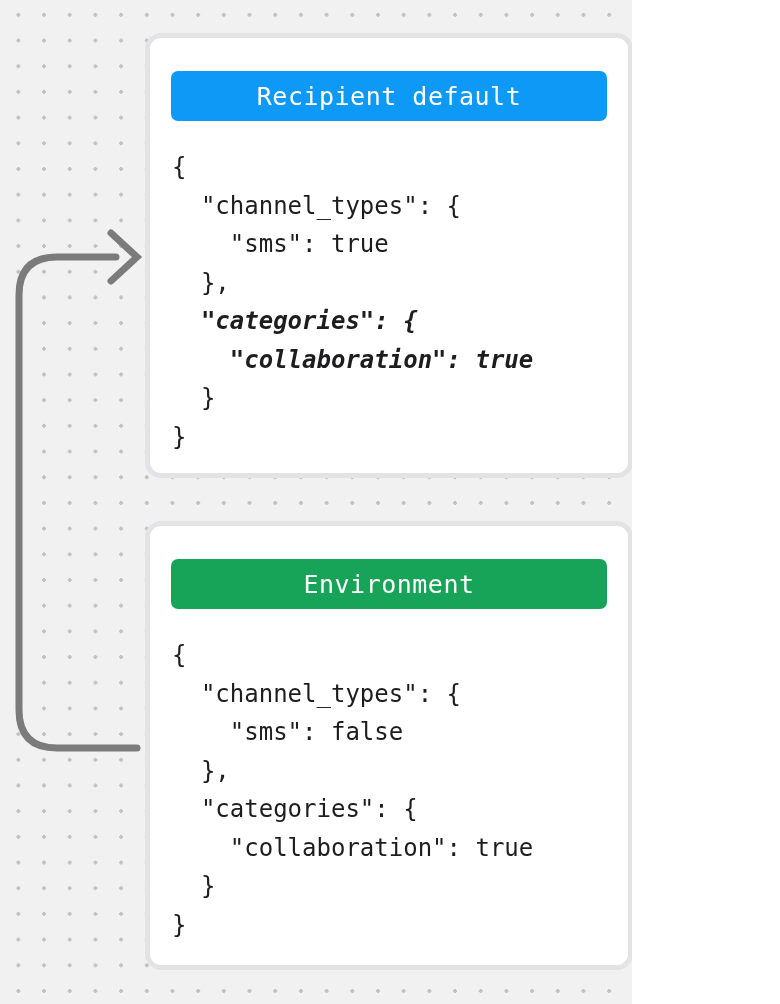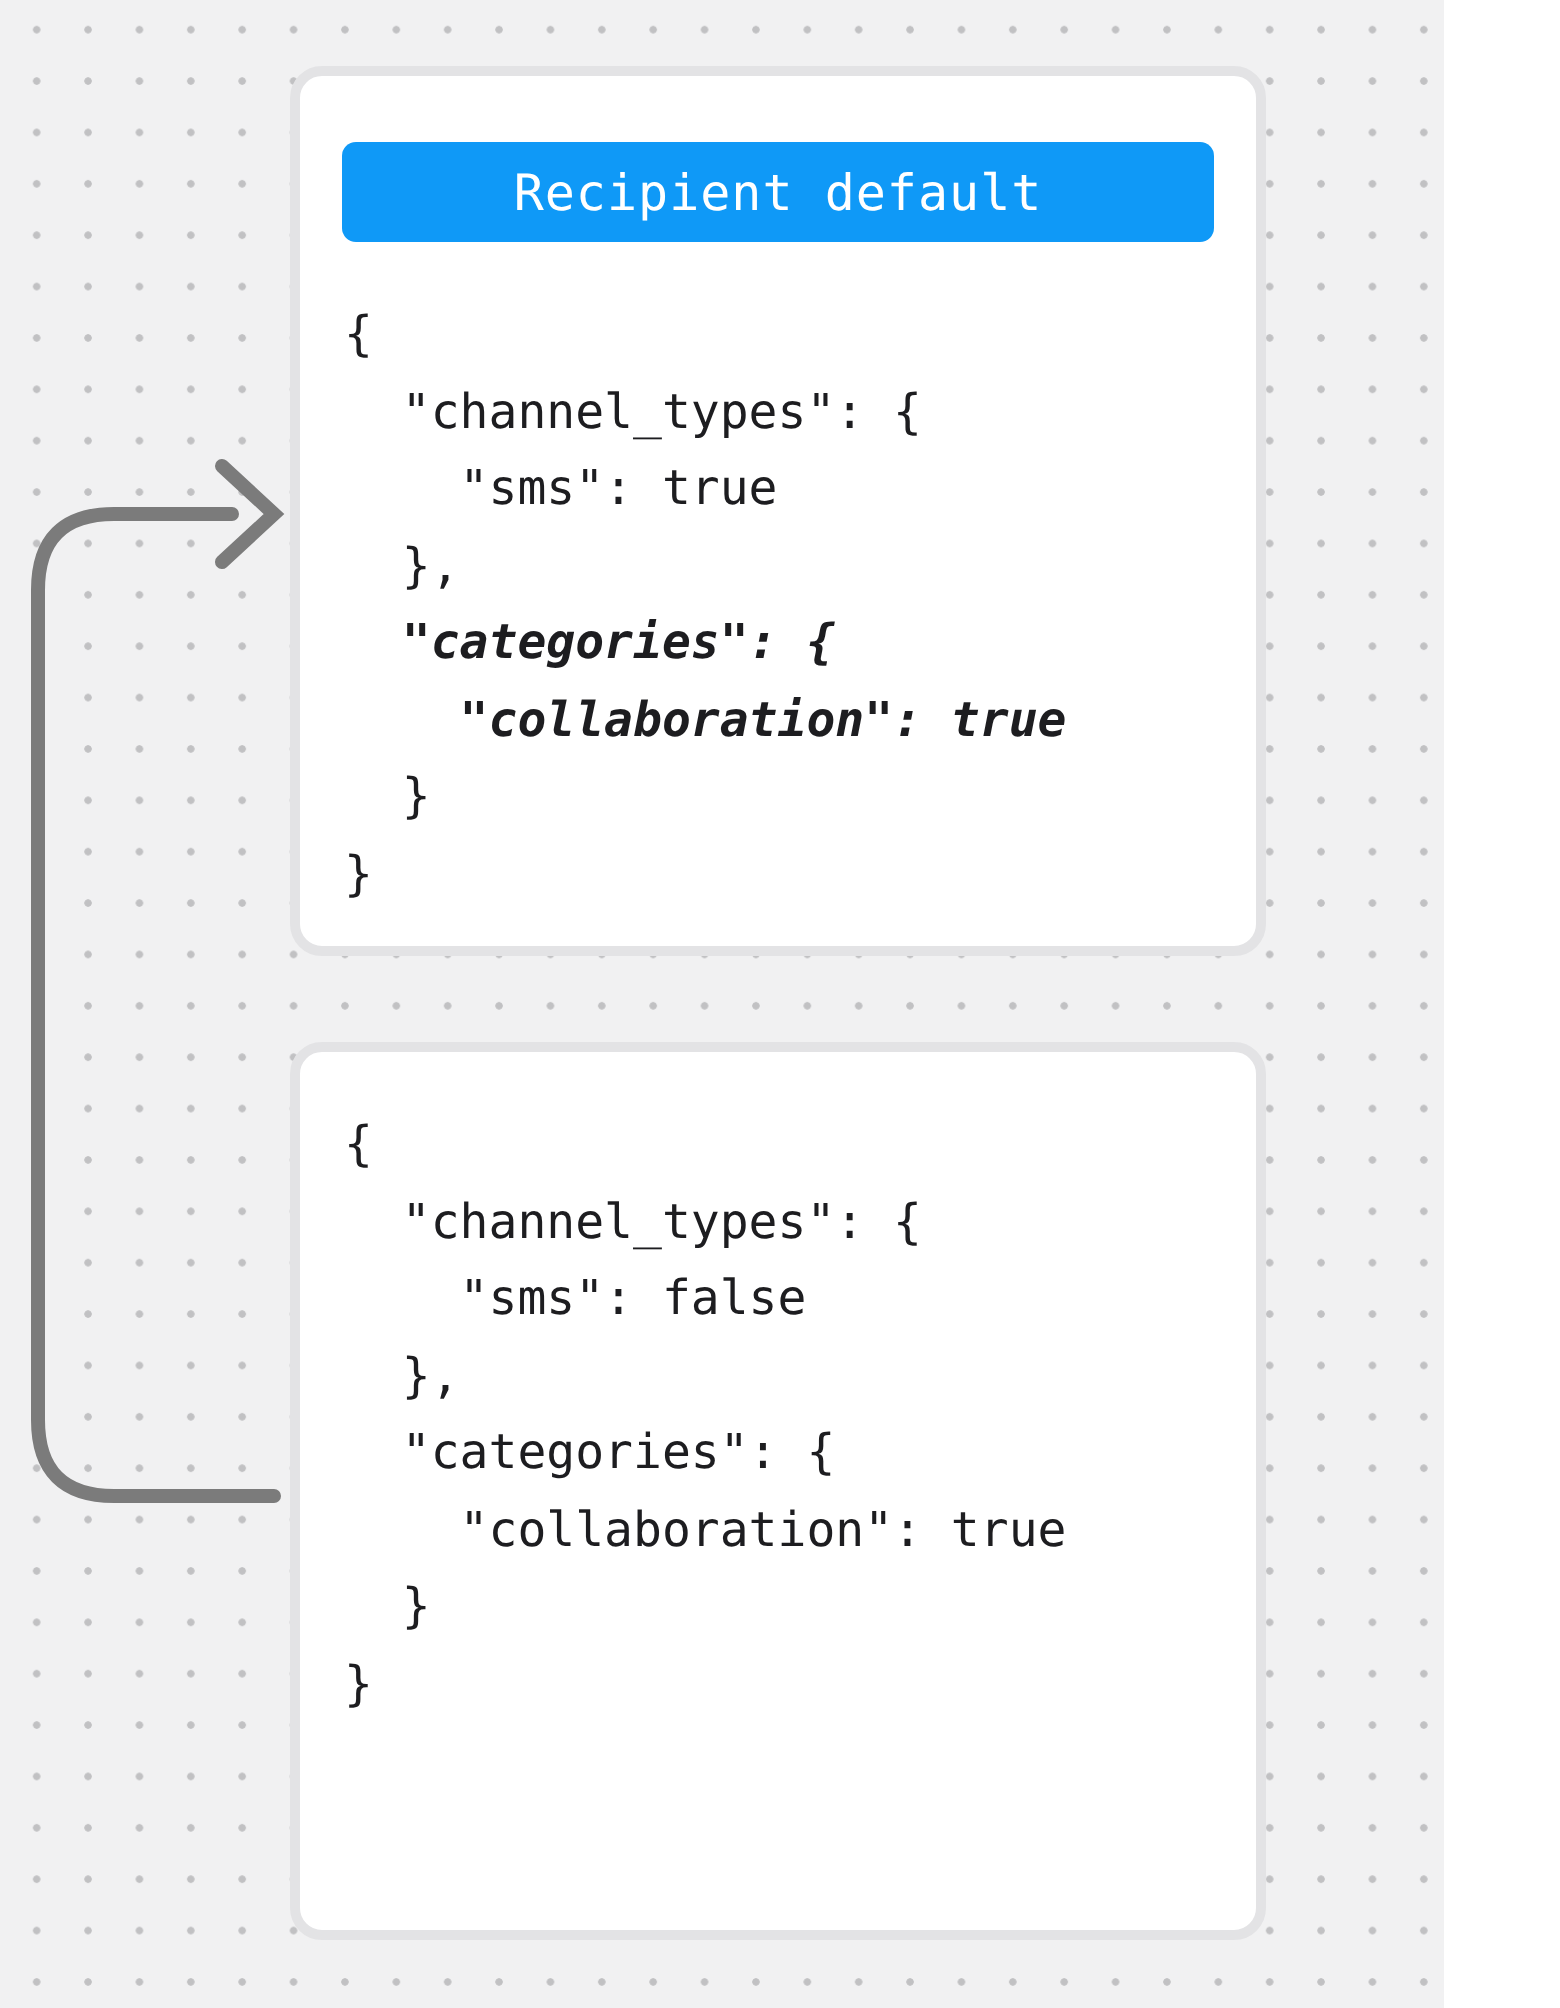--- a/index.html
+++ b/index.html
@@ -2,21 +2,21 @@
 <html><head>
 <meta charset="utf-8">
 <style>
   html, body {
     margin: 0;
     padding: 0;
     font-family: "DejaVu Sans Mono", "Liberation Mono", monospace;
   }
   .canvas {
     position: relative;
-    width: 722px;
+    width: 632px;
     height: 1004px;
     overflow: hidden;
     background-color: #f1f1f2;
     background-image: radial-gradient(circle, #c1c1c3 1.7px, transparent 2px);
     background-size: 25.7px 25.7px;
     background-position: 5.5px 2px;
   }
   .flow-arrow {
     position: absolute;
     left: 0;
@@ -76,20 +76,21 @@
       <div class="code-line" data-style="normal">    "sms": true</div>
       <div class="code-line" data-style="normal">  },</div>
       <div class="code-line" data-style="italic">  "categories": {</div>
       <div class="code-line" data-style="italic">    "collaboration": true</div>
       <div class="code-line" data-style="normal">  }</div>
       <div class="code-line" data-style="normal">}</div>
     </div>
   </div>
 
   <div class="card card-bottom">
+    <div class="card-header" style="background-color: rgb(23, 164, 88);">Environment</div>
     <div class="code">
       <div class="code-line" data-style="normal">{</div>
       <div class="code-line" data-style="normal">  "channel_types": {</div>
       <div class="code-line" data-style="normal">    "sms": false</div>
       <div class="code-line" data-style="normal">  },</div>
       <div class="code-line" data-style="normal">  "categories": {</div>
       <div class="code-line" data-style="normal">    "collaboration": true</div>
       <div class="code-line" data-style="normal">  }</div>
       <div class="code-line" data-style="normal">}</div>
     </div>

